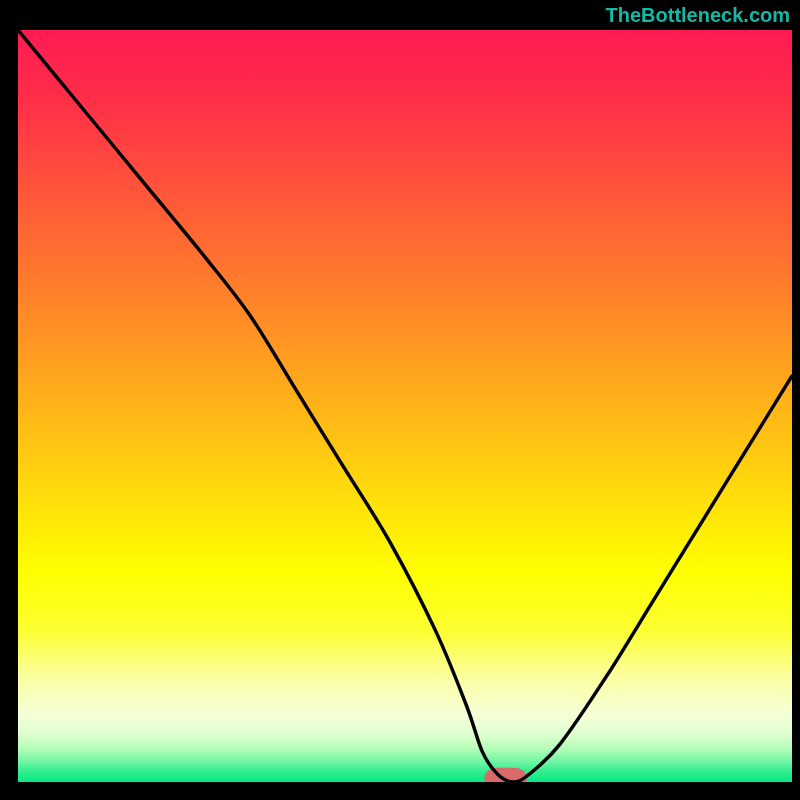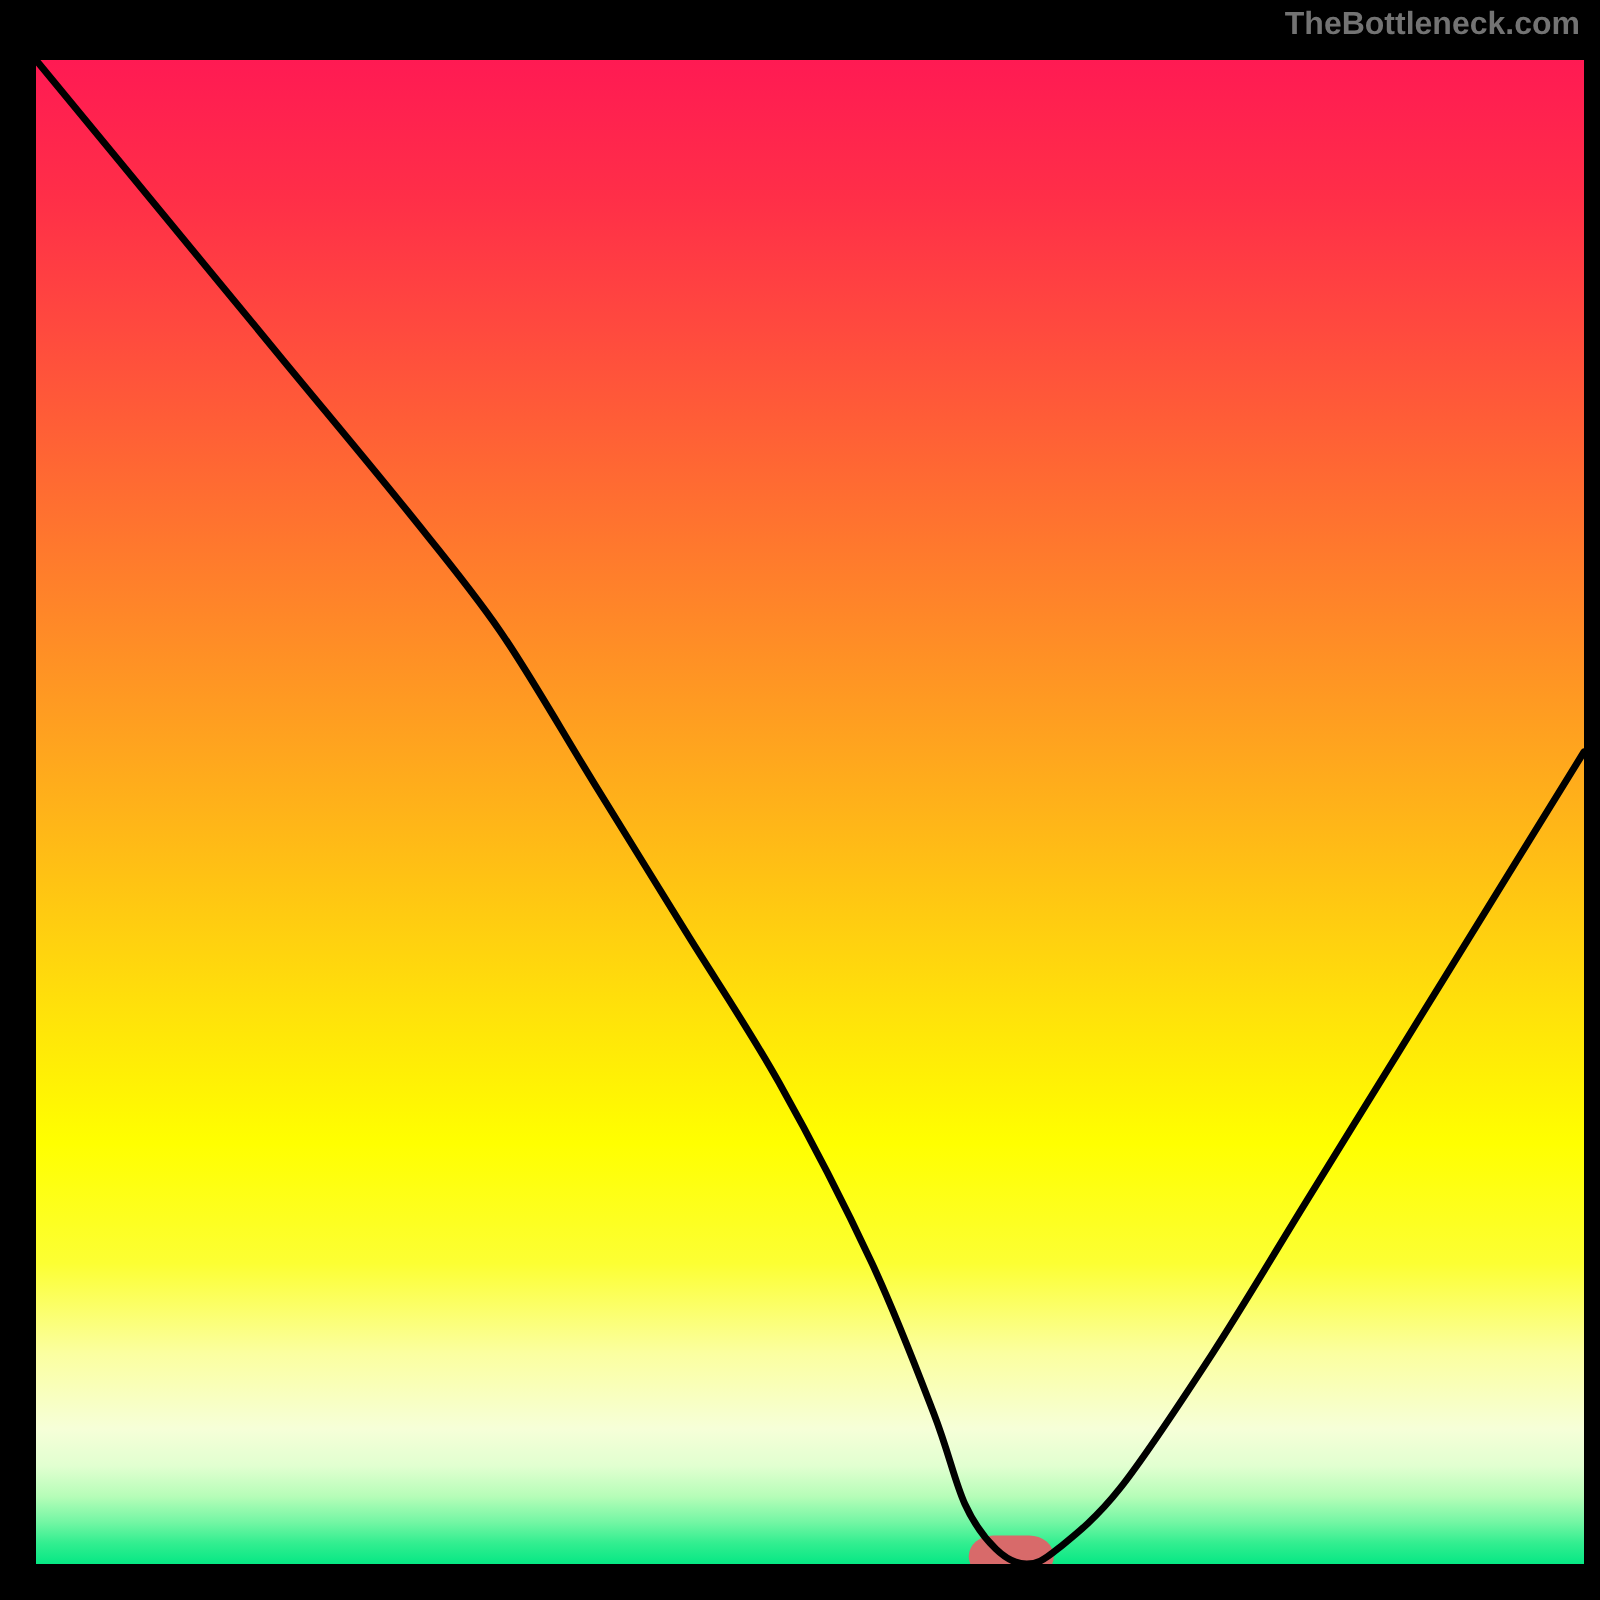--- a/index.html
+++ b/index.html
@@ -7,23 +7,23 @@
   .outer {
     width: 800px;
     height: 800px;
     background: #000;
     position: relative;
   }
   .attribution {
     position: absolute;
     top: 4px;
     right: 10px;
-    color: #737373;
+    color: #14b8a6;
     font-family: Arial, Helvetica, sans-serif;
-    font-size: 16px;
+    font-size: 20px;
     font-weight: bold;
     z-index: 10;
   }
   .plot-wrap {
     position: absolute;
     left: 18px;
     right: 8px;
     top: 30px;
     bottom: 18px;
   }

